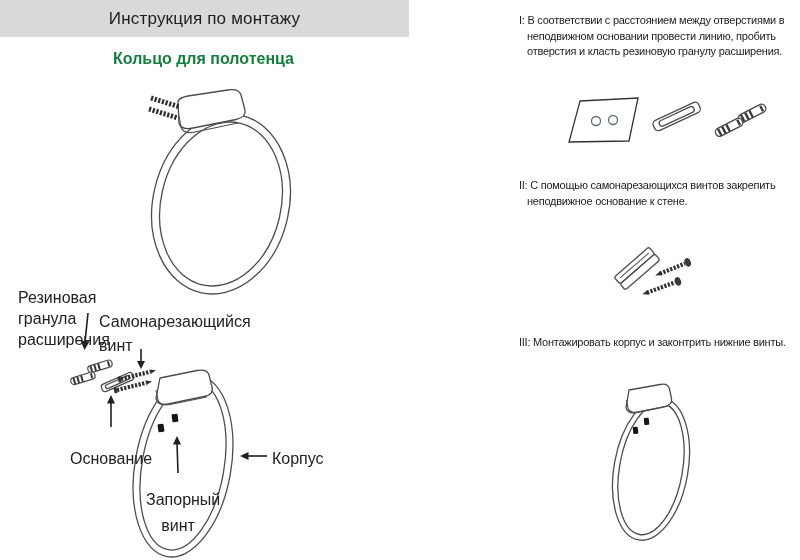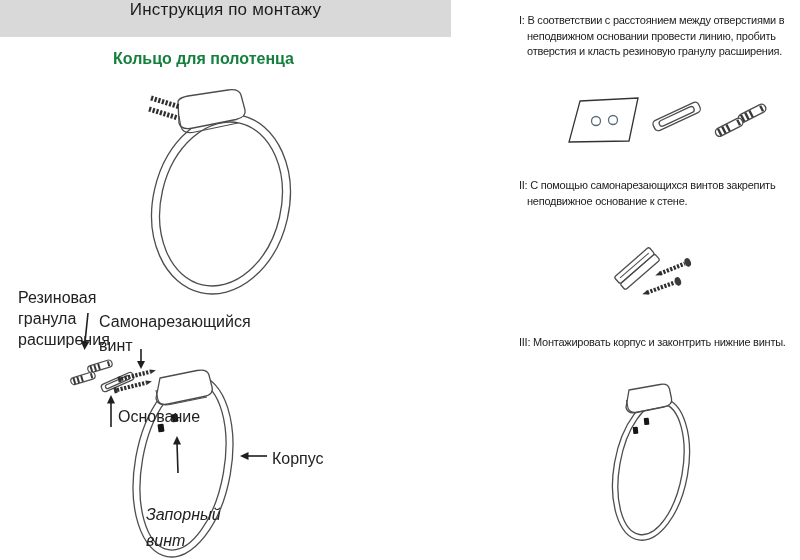--- a/index.html
+++ b/index.html
@@ -2,38 +2,38 @@
 <html><head>
 <meta charset="utf-8">
 <style>
   html,body{margin:0;padding:0;}
   body{
     width:800px;height:560px;position:relative;overflow:hidden;
     background:#ffffff;color:#222;
     font-family:"Liberation Sans", sans-serif;
   }
   .banner{
-    position:absolute;left:0;top:0;width:451px;height:37px;
-    background:#d9d9d9;display:flex;justify-content:center;
+    position:absolute;left:0;top:0;width:409px;height:37px;
+    background:#d9d9d9;display:flex;align-items:center;justify-content:center;
   }
   .page-title{
     font-size:17px;font-weight:400;color:#1c1c1c;letter-spacing:.2px;
   }
   .subtitle{
     position:absolute;left:113px;top:50px;
     font-size:16px;font-weight:700;color:#15803d;
   }
   .art{position:absolute;left:0;top:0;}
   .dlabel{
     position:absolute;font-size:16px;line-height:1.32;color:#222;
   }
   .lbl-granule{left:18px;top:287px;width:112px;}
   .lbl-screw{left:99px;top:310px;width:112px;text-align:left;line-height:1.5;}
-  .lbl-base{left:70px;top:406px;margin-left:48px;}
-  .lbl-locking{left:146px;top:502px;width:64px;line-height:1.6;font-style:italic;}
+  .lbl-base{left:70px;top:448px;}
+  .lbl-locking{left:146px;top:487px;width:64px;text-align:center;line-height:1.6;}
   .lbl-body{left:272px;top:448px;}
   .step-text{
     position:absolute;left:519px;font-size:11px;line-height:15.5px;
     letter-spacing:-0.25px;color:#222;width:282px;
     padding-left:8px;text-indent:-8px;
   }
   .step-1{top:13px;}
   .step-2{top:178px;}
   .step-3{top:335px;width:292px;white-space:nowrap;}
 </style>

